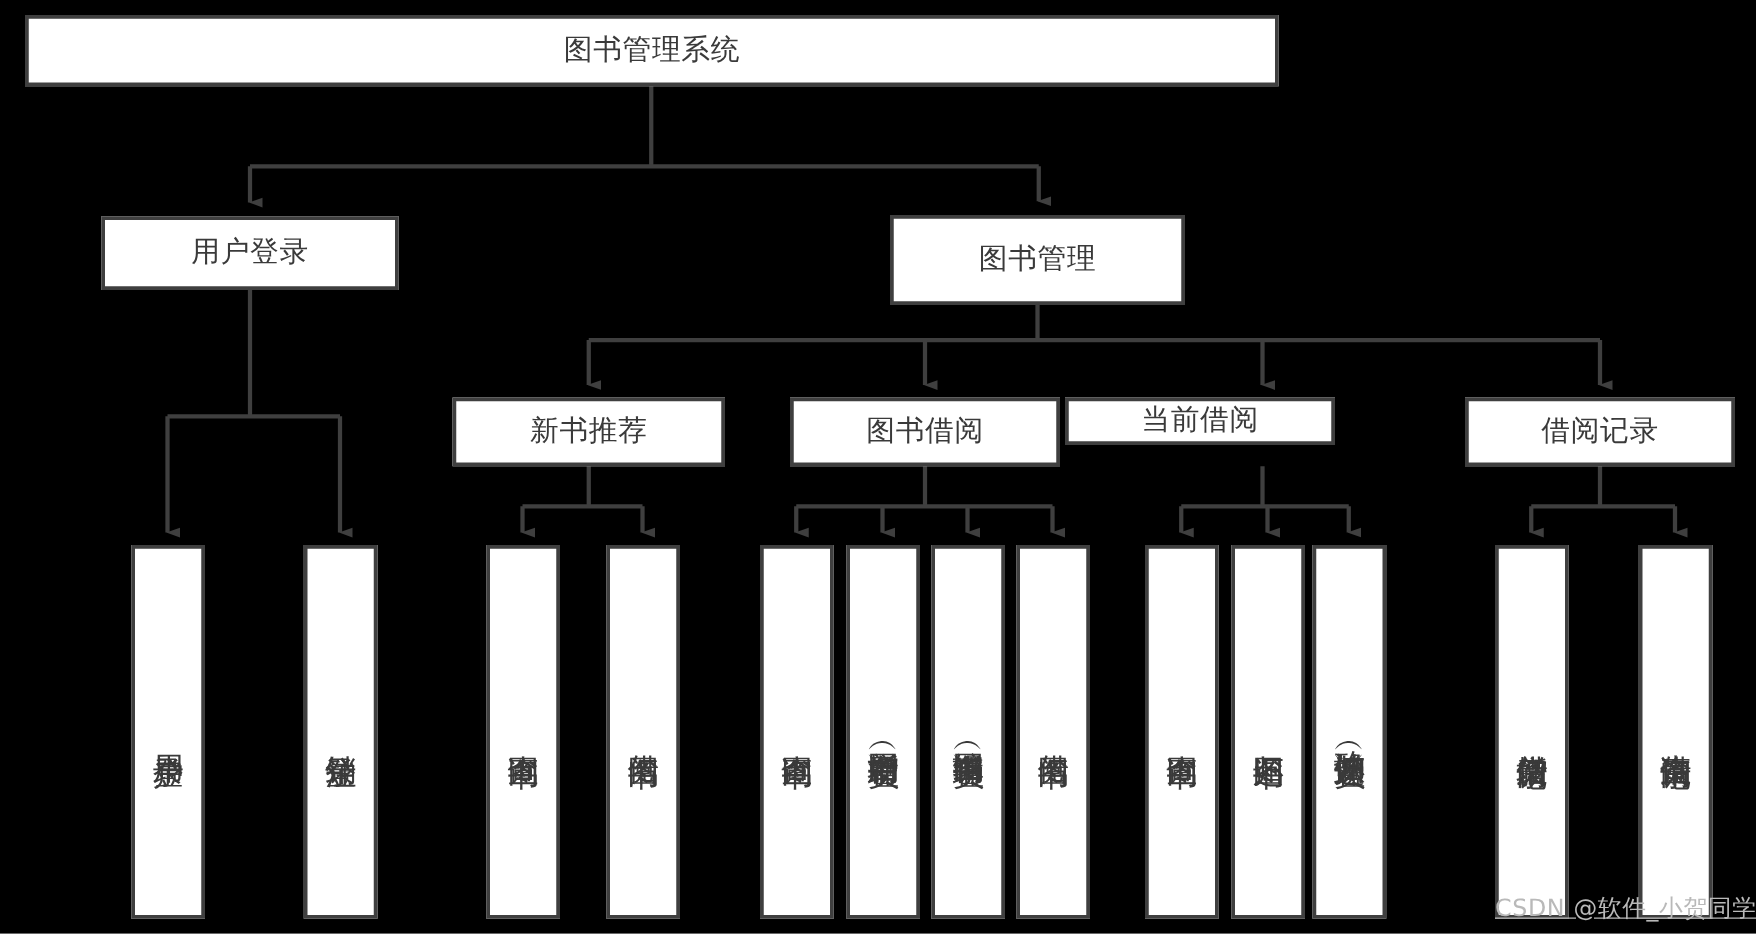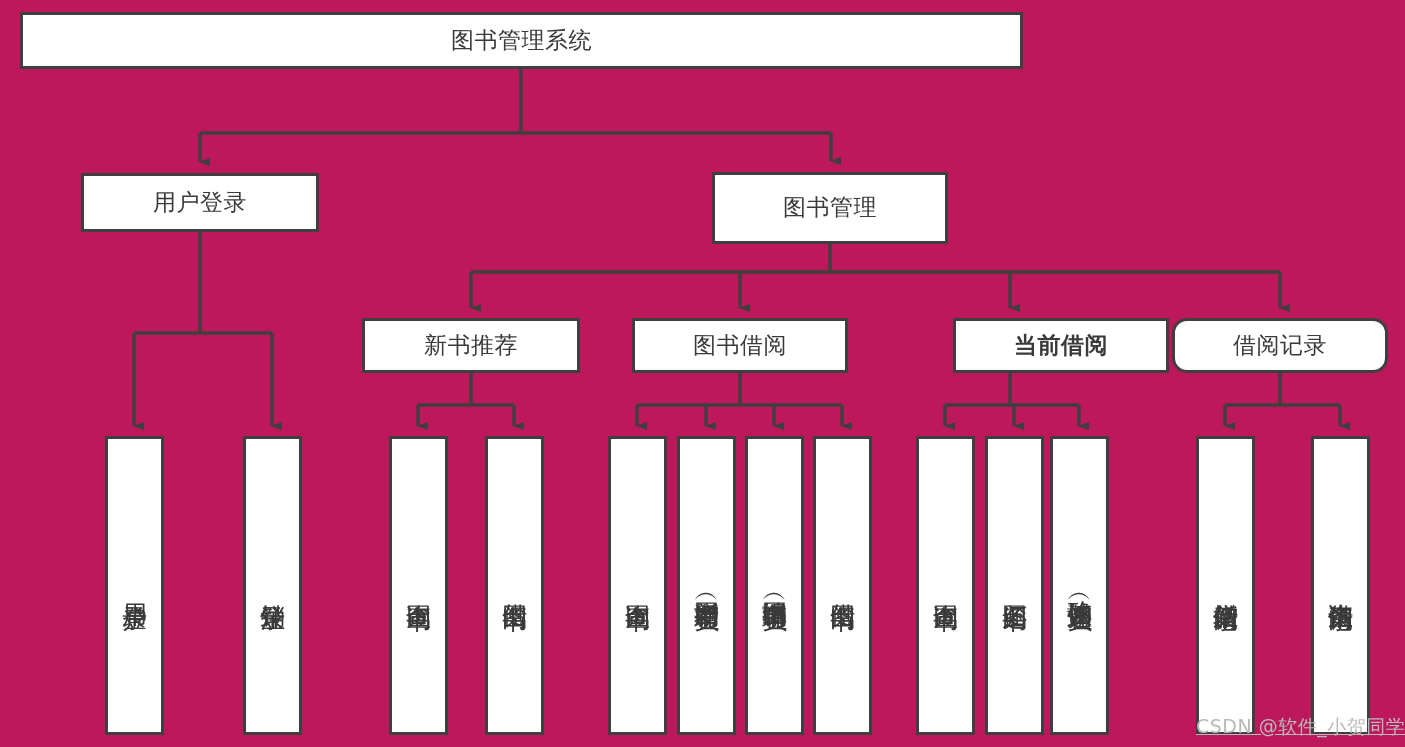--- a/index.html
+++ b/index.html
@@ -7,21 +7,21 @@
     padding: 0;
     background: #ffffff;
   }
   body {
     font-family: "DejaVu Sans", "Liberation Sans", sans-serif;
   }
   #canvas {
     position: relative;
     width: 1405px;
     height: 747px;
-    background: #be185d;
+    background: #000000;
     overflow: hidden;
   }
   #edges {
     position: absolute;
     left: 0;
     top: 0;
     width: 1405px;
     height: 747px;
     pointer-events: none;
   }
@@ -126,24 +126,24 @@
   <div class="node horiz" id="node-l2-1" style="left: 712px; top: 172px; width: 236px; height: 72px;">
     <span class="node-label">图书管理</span>
   </div>
 
   <div class="node horiz" id="node-l3-1" style="left: 632px; top: 318px; width: 216px; height: 55px;">
     <span class="node-label">图书借阅</span>
   </div>
   <div class="node horiz" id="node-l3-0" style="left: 362px; top: 318px; width: 218px; height: 55px;">
     <span class="node-label">新书推荐</span>
   </div>
-  <div class="node horiz" id="node-l3-2" style="left: 953px; top: 318px; width: 216px; height: 55px; font-weight: bold;">
+  <div class="node horiz" id="node-l3-2" style="left: 852px; top: 318px; width: 216px; height: 38px;">
     <span class="node-label">当前借阅</span>
   </div>
-  <div class="node horiz" id="node-l3-3" style="left: 1172px; top: 318px; width: 216px; height: 55px; border-radius: 15px;">
+  <div class="node horiz" id="node-l3-3" style="left: 1172px; top: 318px; width: 216px; height: 55px;">
     <span class="node-label">借阅记录</span>
   </div>
 
   <div class="node vert" id="node-leaf-0" style="left: 105px; top: 436px; width: 59px; height: 299px;">
     <span class="node-label">用户登录</span>
   </div>
   <div class="node vert" id="node-leaf-1" style="left: 243px; top: 436px; width: 59px; height: 299px;">
     <span class="node-label">注销登录</span>
   </div>
   <div class="node vert" id="node-leaf-2" style="left: 389px; top: 436px; width: 59px; height: 299px;">

